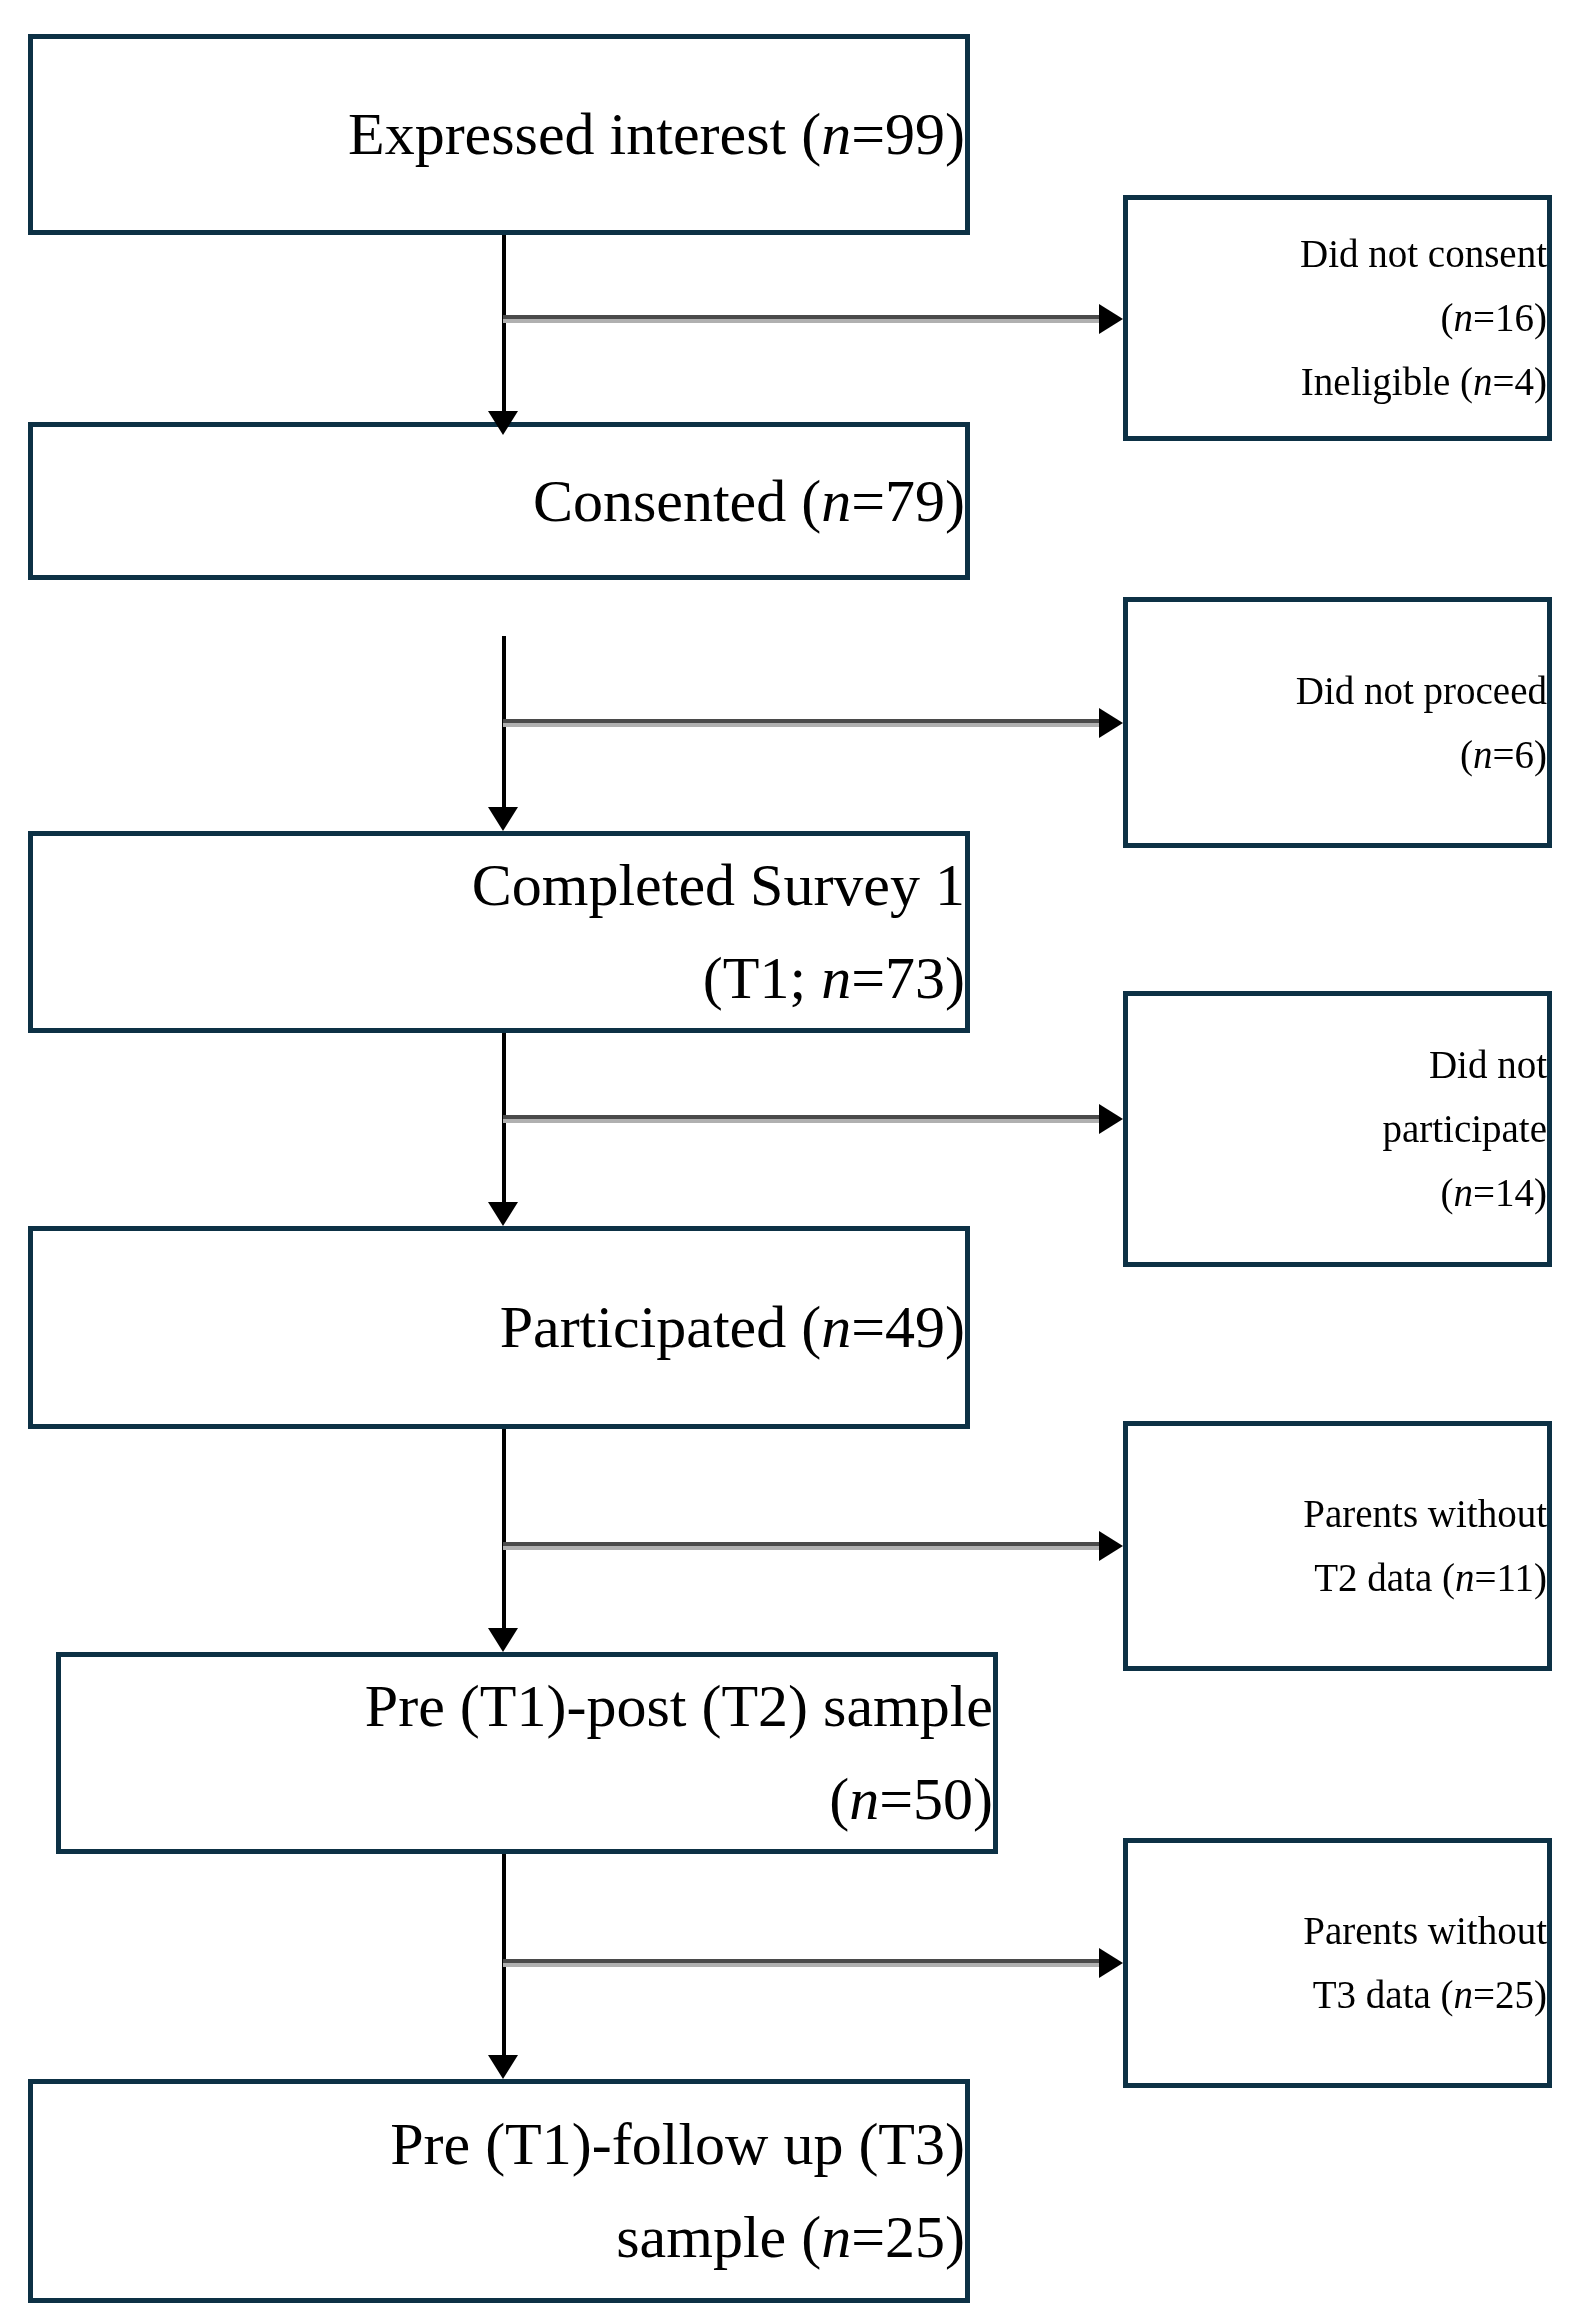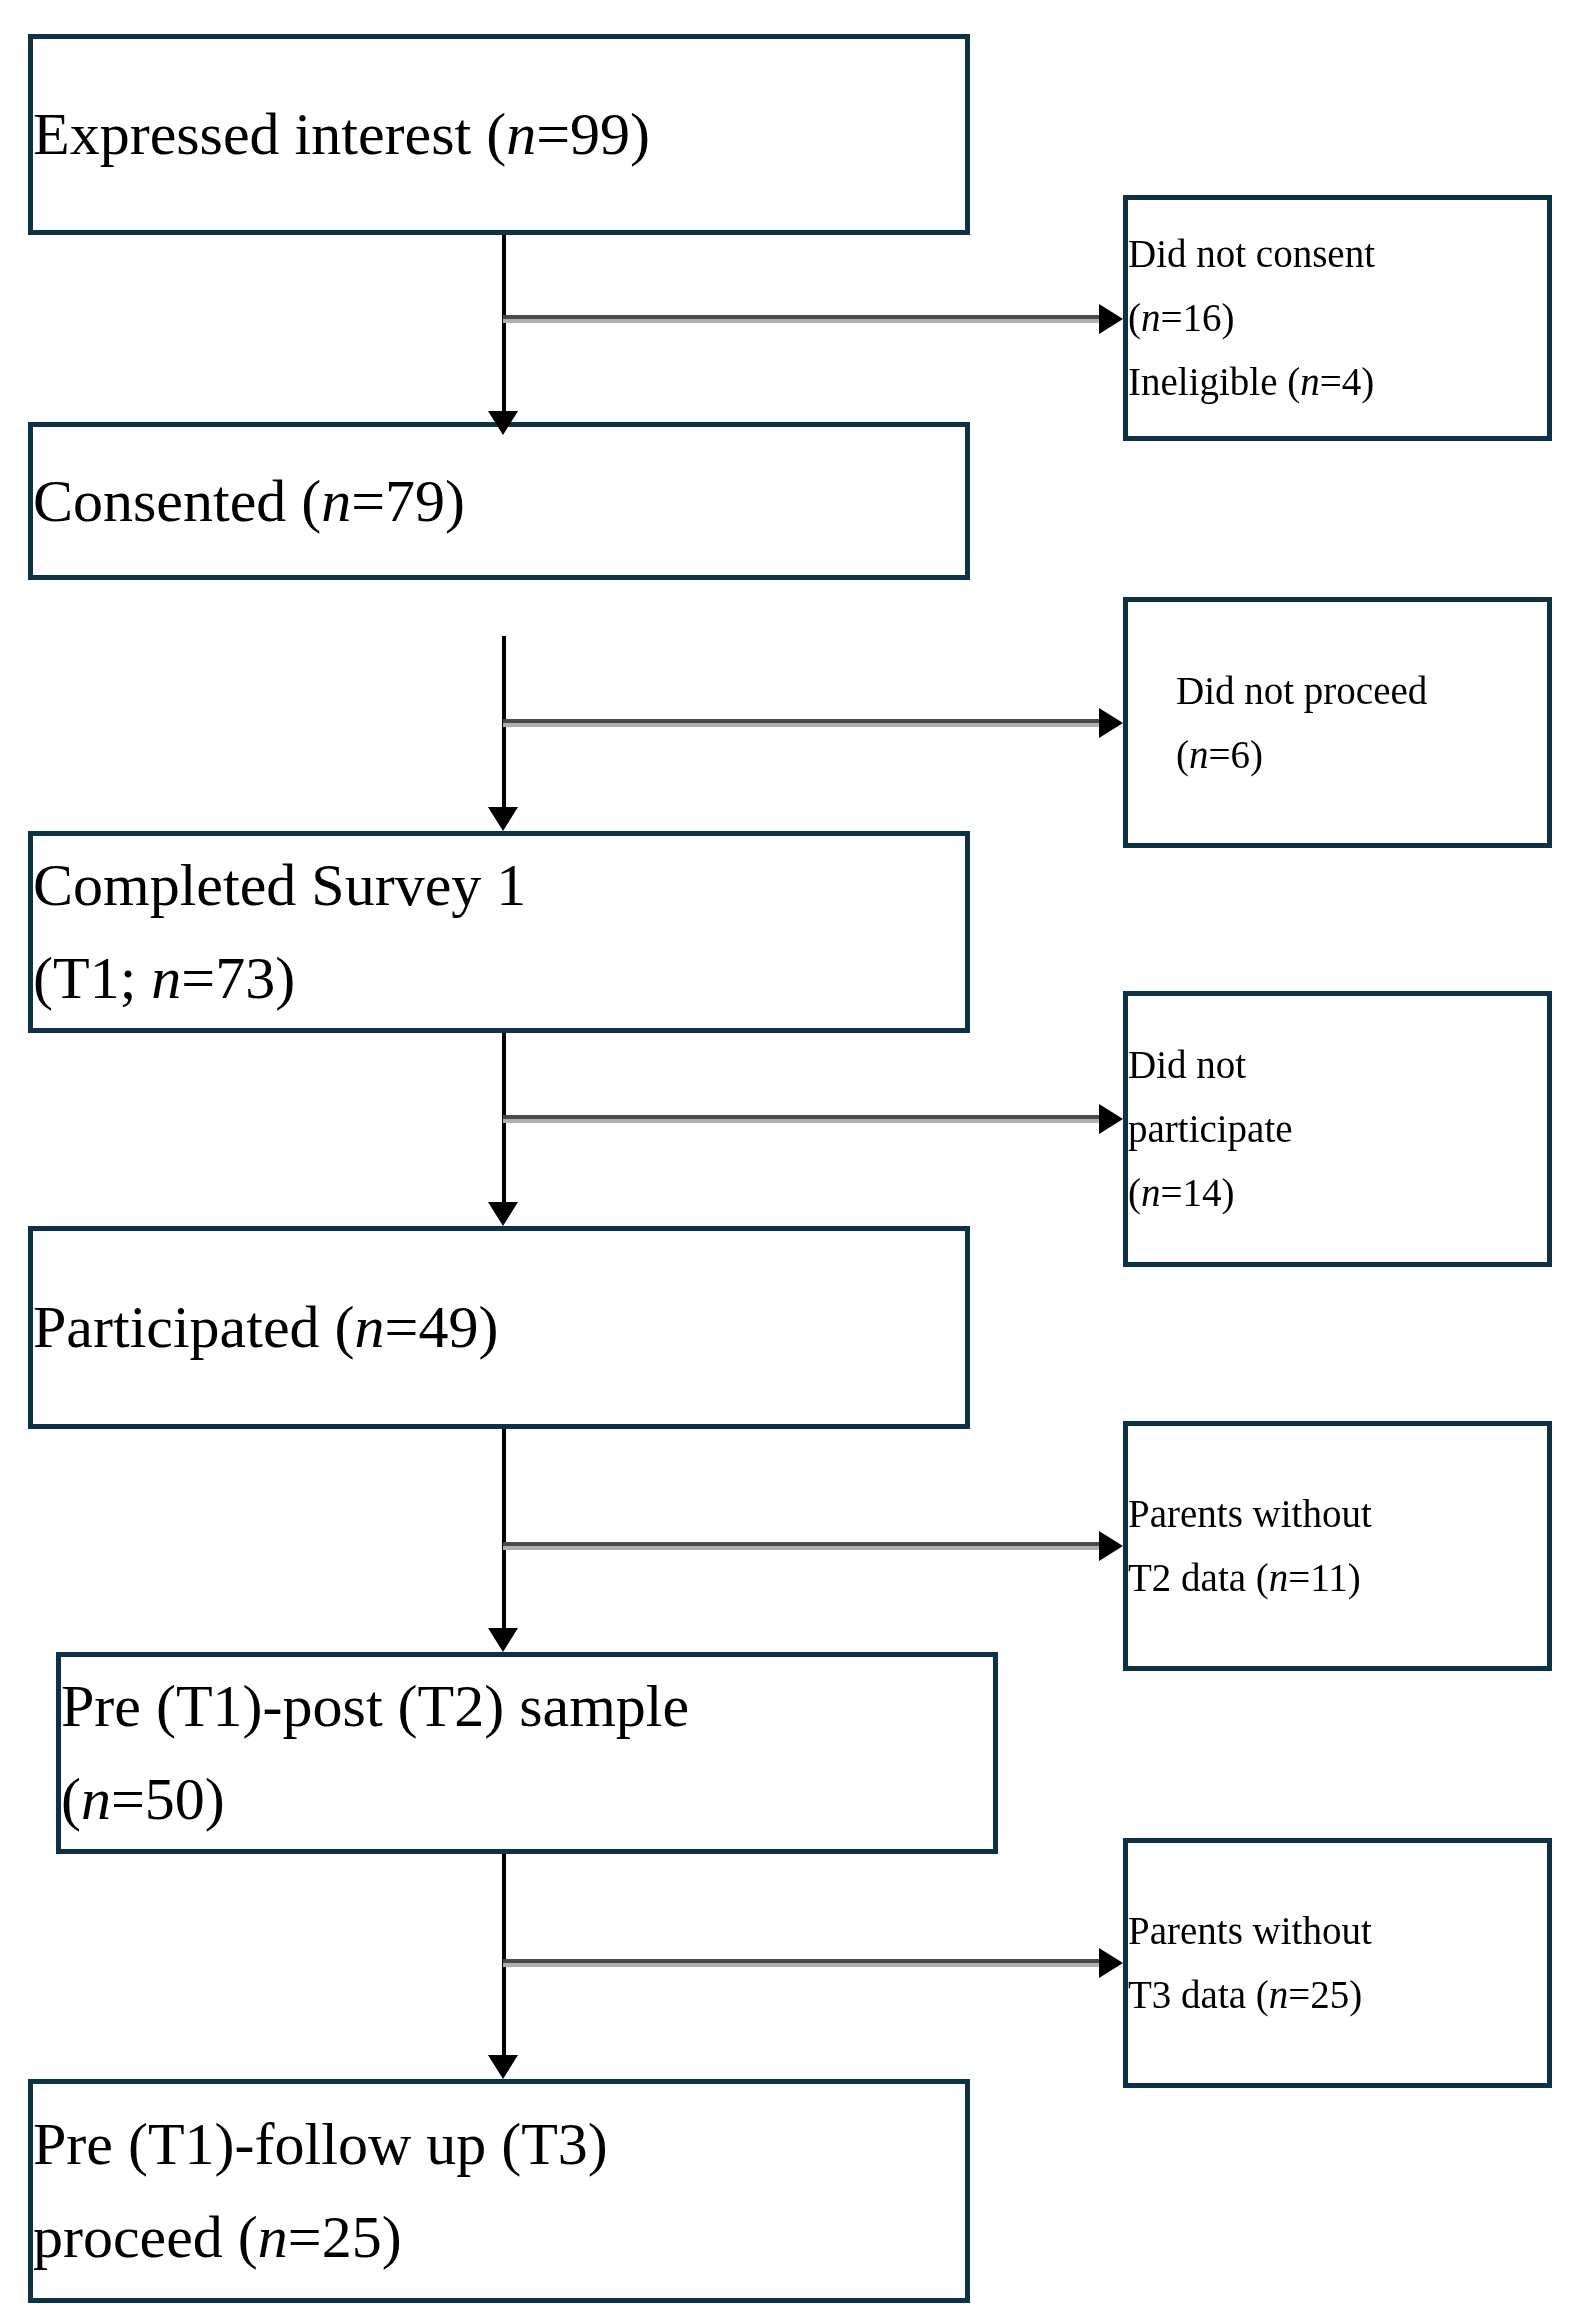--- a/index.html
+++ b/index.html
@@ -21,21 +21,21 @@
     overflow:hidden;
   }
   .box{
     position:absolute;
     box-sizing:border-box;
     border:5.6px solid var(--box-border);
     background:var(--background);
     display:flex;
     flex-direction:column;
     justify-content:center;
-    align-items:flex-start;
+    align-items:flex-end;
     text-align:center;
   }
   .mainbox{
     left:28px;
     width:942px;
     font-size:60px;
     line-height:93px;
   }
   .sidebox{
     left:1123px;
@@ -97,21 +97,21 @@
     <div class="tline"><span>Participated (</span><span class="it">n</span><span>=49)</span></div>
   </div>
 
   <div class="box mainbox" style="top:1652px;height:202px;margin-left:28px;">
     <div class="tline"><span>Pre (T1)-post (T2) sample</span></div>
     <div class="tline"><span>(</span><span class="it">n</span><span>=50)</span></div>
   </div>
 
   <div class="box mainbox" style="top:2079px;height:224px;">
     <div class="tline"><span>Pre (T1)-follow up (T3)</span></div>
-    <div class="tline"><span>proceed (</span><span class="it">n</span><span>=25)</span></div>
+    <div class="tline"><span>sample (</span><span class="it">n</span><span>=25)</span></div>
   </div>
 
   <div class="box sidebox" style="top:195px;height:246px;">
     <div class="tline"><span>Did not consent</span></div>
     <div class="tline"><span>(</span><span class="it">n</span><span>=16)</span></div>
     <div class="tline"><span>Ineligible (</span><span class="it">n</span><span>=4)</span></div>
   </div>
 
   <div class="box sidebox" style="top:597px;height:251px;padding-left:48px;">
     <div class="tline"><span>Did not proceed</span></div>

